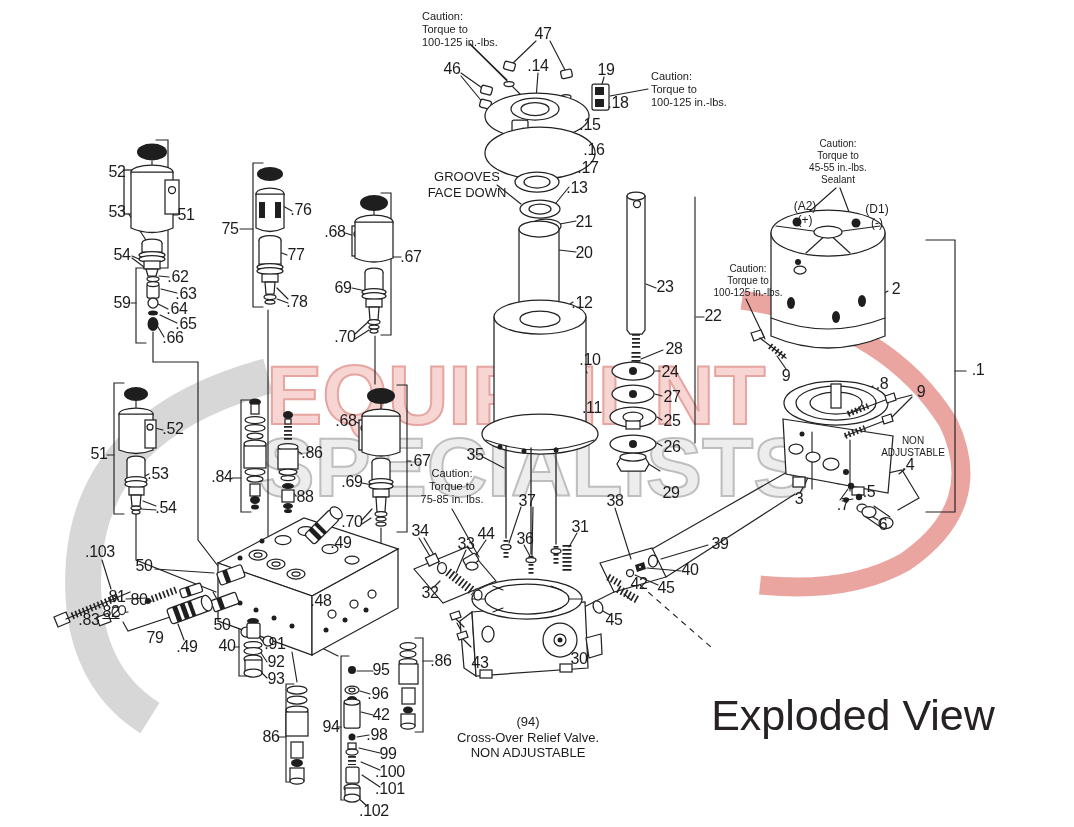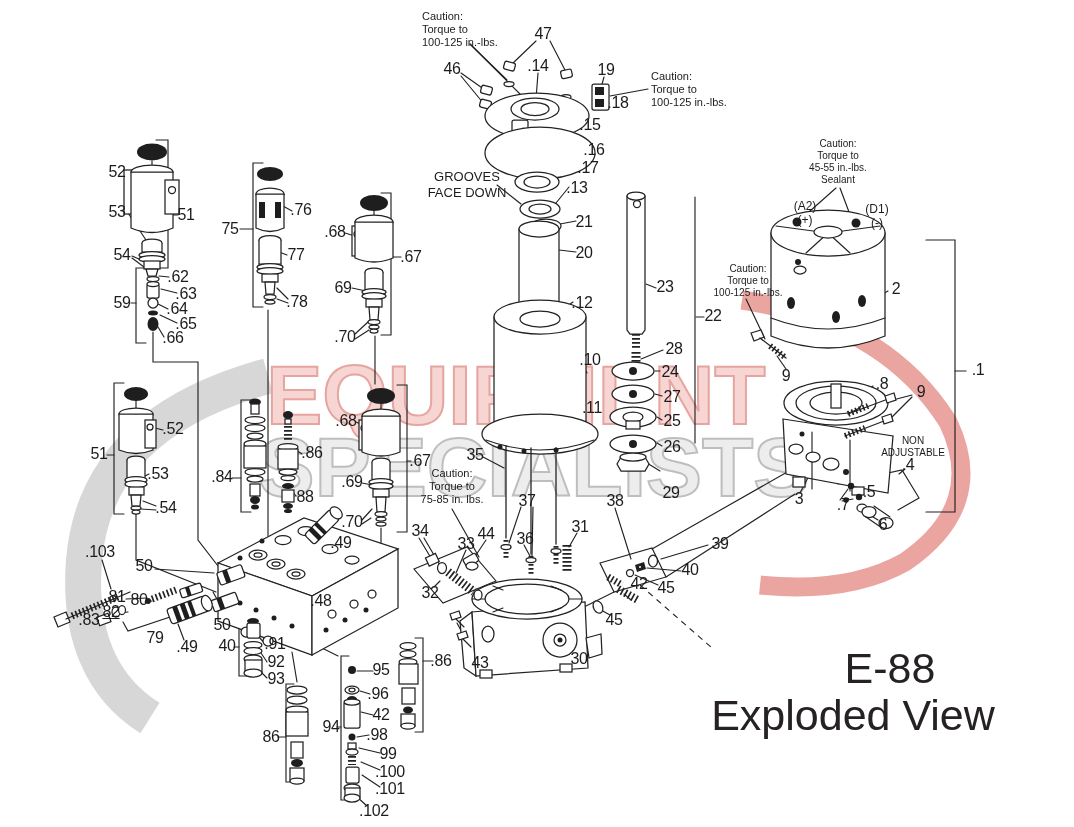--- a/index.html
+++ b/index.html
@@ -727,25 +727,29 @@
         <div>75-85 in. lbs.</div>
       </div>
       <div class="note ac" style="left: 467px; top: 169px; font-size: 13px;">
         <div>GROOVES</div>
         <div>FACE DOWN</div>
       </div>
       <div class="note ac" style="left: 913px; top: 435px; font-size: 10px;">
         <div>NON</div>
         <div>ADJUSTABLE</div>
       </div>
+      <div class="note ac" style="left: 528px; top: 714px; font-size: 13px;">
+        <div>(94)</div>
+        <div>Cross-Over Relief Valve.</div>
+        <div>NON ADJUSTABLE</div>
+      </div>
       <div class="note ac" style="left: 805px; top: 199px; font-size: 12px;">
         <div>(A2)</div>
         <div>(+)</div>
       </div>
       <div class="note ac" style="left: 877px; top: 202px; font-size: 12px;">
         <div>(D1)</div>
         <div>(-)</div>
       </div>
     </div>
 
-  <div id="title1" class="title-line">E-88</div>
   <div id="title2" class="title-line">Exploded View</div>
 </div>
 
 </body></html>

